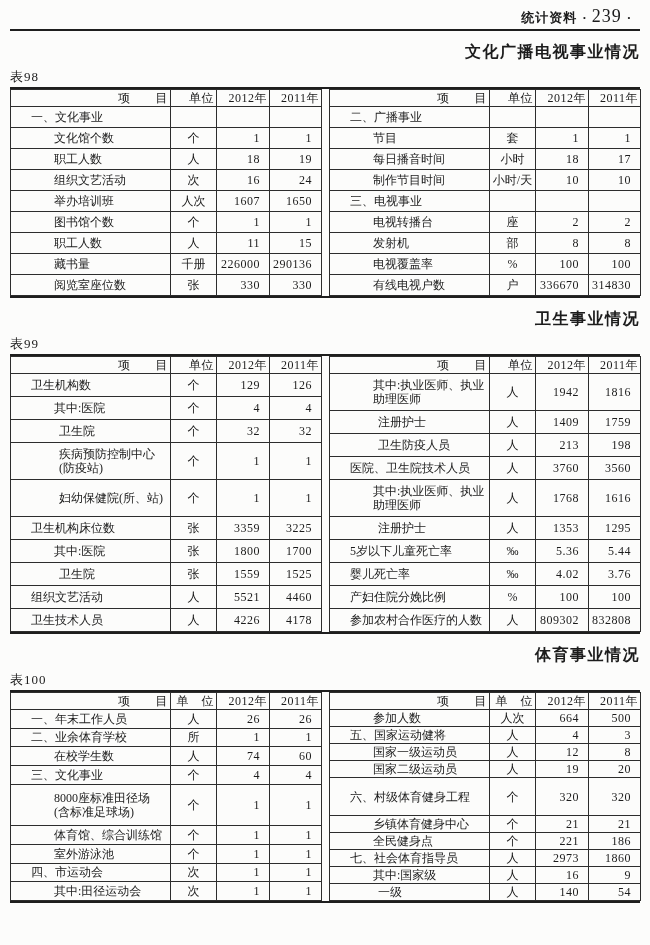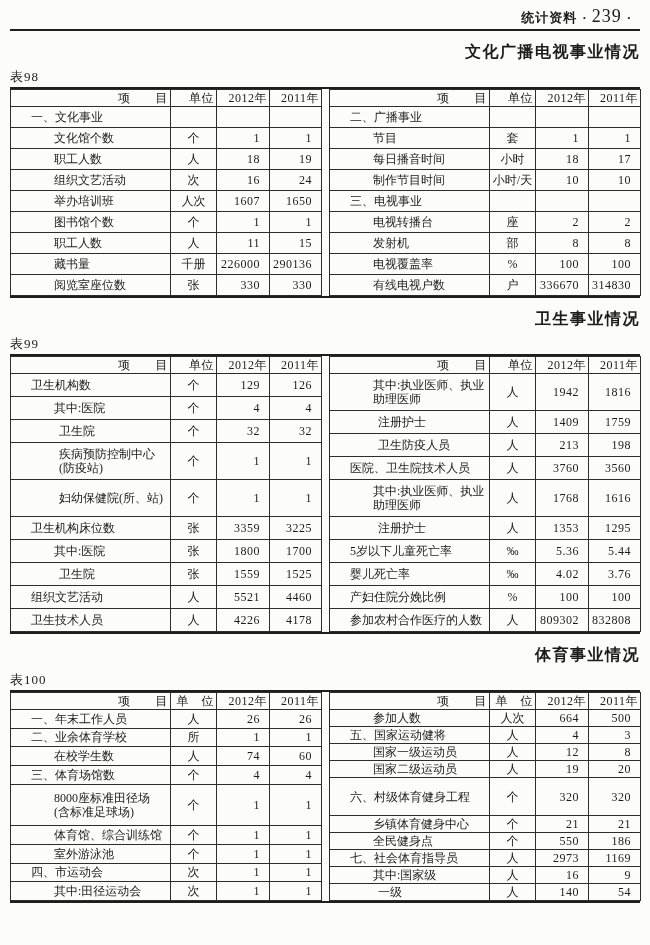--- a/index.html
+++ b/index.html
@@ -438,21 +438,21 @@
             <td class="num">1</td>
             <td class="num">1</td>
           </tr>
           <tr>
             <td class="item ind1">在校学生数</td>
             <td class="unit">人</td>
             <td class="num">74</td>
             <td class="num">60</td>
           </tr>
           <tr>
-            <td class="item ind0">三、体育场馆数</td>
+            <td class="item ind0">三、文化事业</td>
             <td class="unit">个</td>
             <td class="num">4</td>
             <td class="num">4</td>
           </tr>
           <tr class="tall">
             <td class="item ind1">8000座标准田径场
 (含标准足球场)</td>
             <td class="unit">个</td>
             <td class="num">1</td>
             <td class="num">1</td>
@@ -531,28 +531,28 @@
           </tr>
           <tr>
             <td class="item ind1">乡镇体育健身中心</td>
             <td class="unit">个</td>
             <td class="num">21</td>
             <td class="num">21</td>
           </tr>
           <tr>
             <td class="item ind1">全民健身点</td>
             <td class="unit">个</td>
-            <td class="num">550</td>
+            <td class="num">221</td>
             <td class="num">186</td>
           </tr>
           <tr>
             <td class="item ind0">七、社会体育指导员</td>
             <td class="unit">人</td>
             <td class="num">2973</td>
-            <td class="num">1169</td>
+            <td class="num">1860</td>
           </tr>
           <tr>
             <td class="item ind1">其中:国家级</td>
             <td class="unit">人</td>
             <td class="num">16</td>
             <td class="num">9</td>
           </tr>
           <tr>
             <td class="item ind2">一级</td>
             <td class="unit">人</td>

